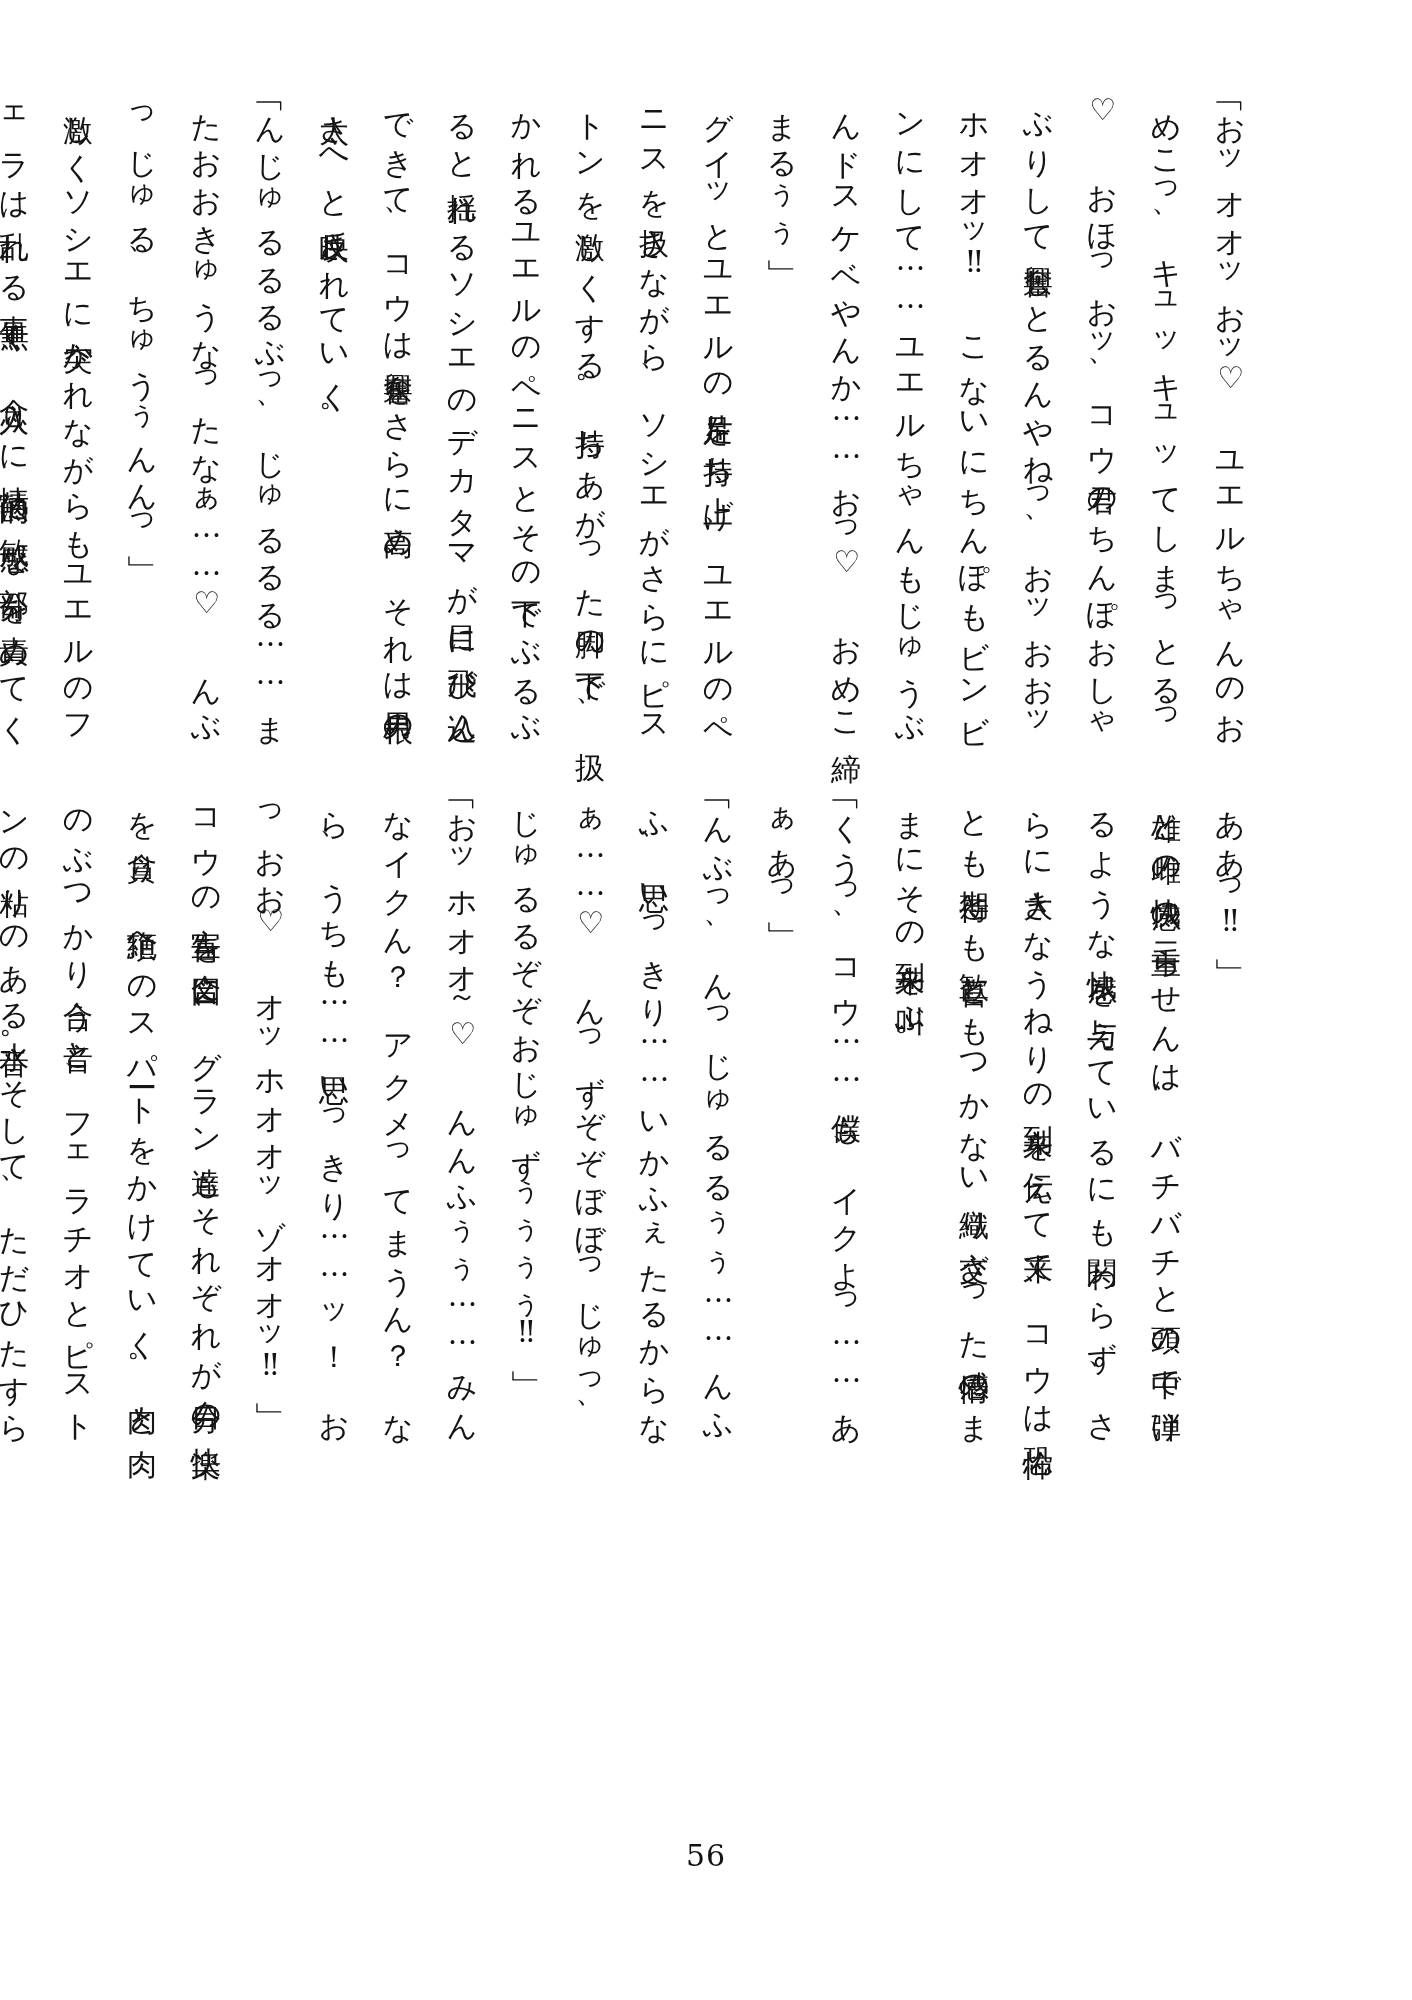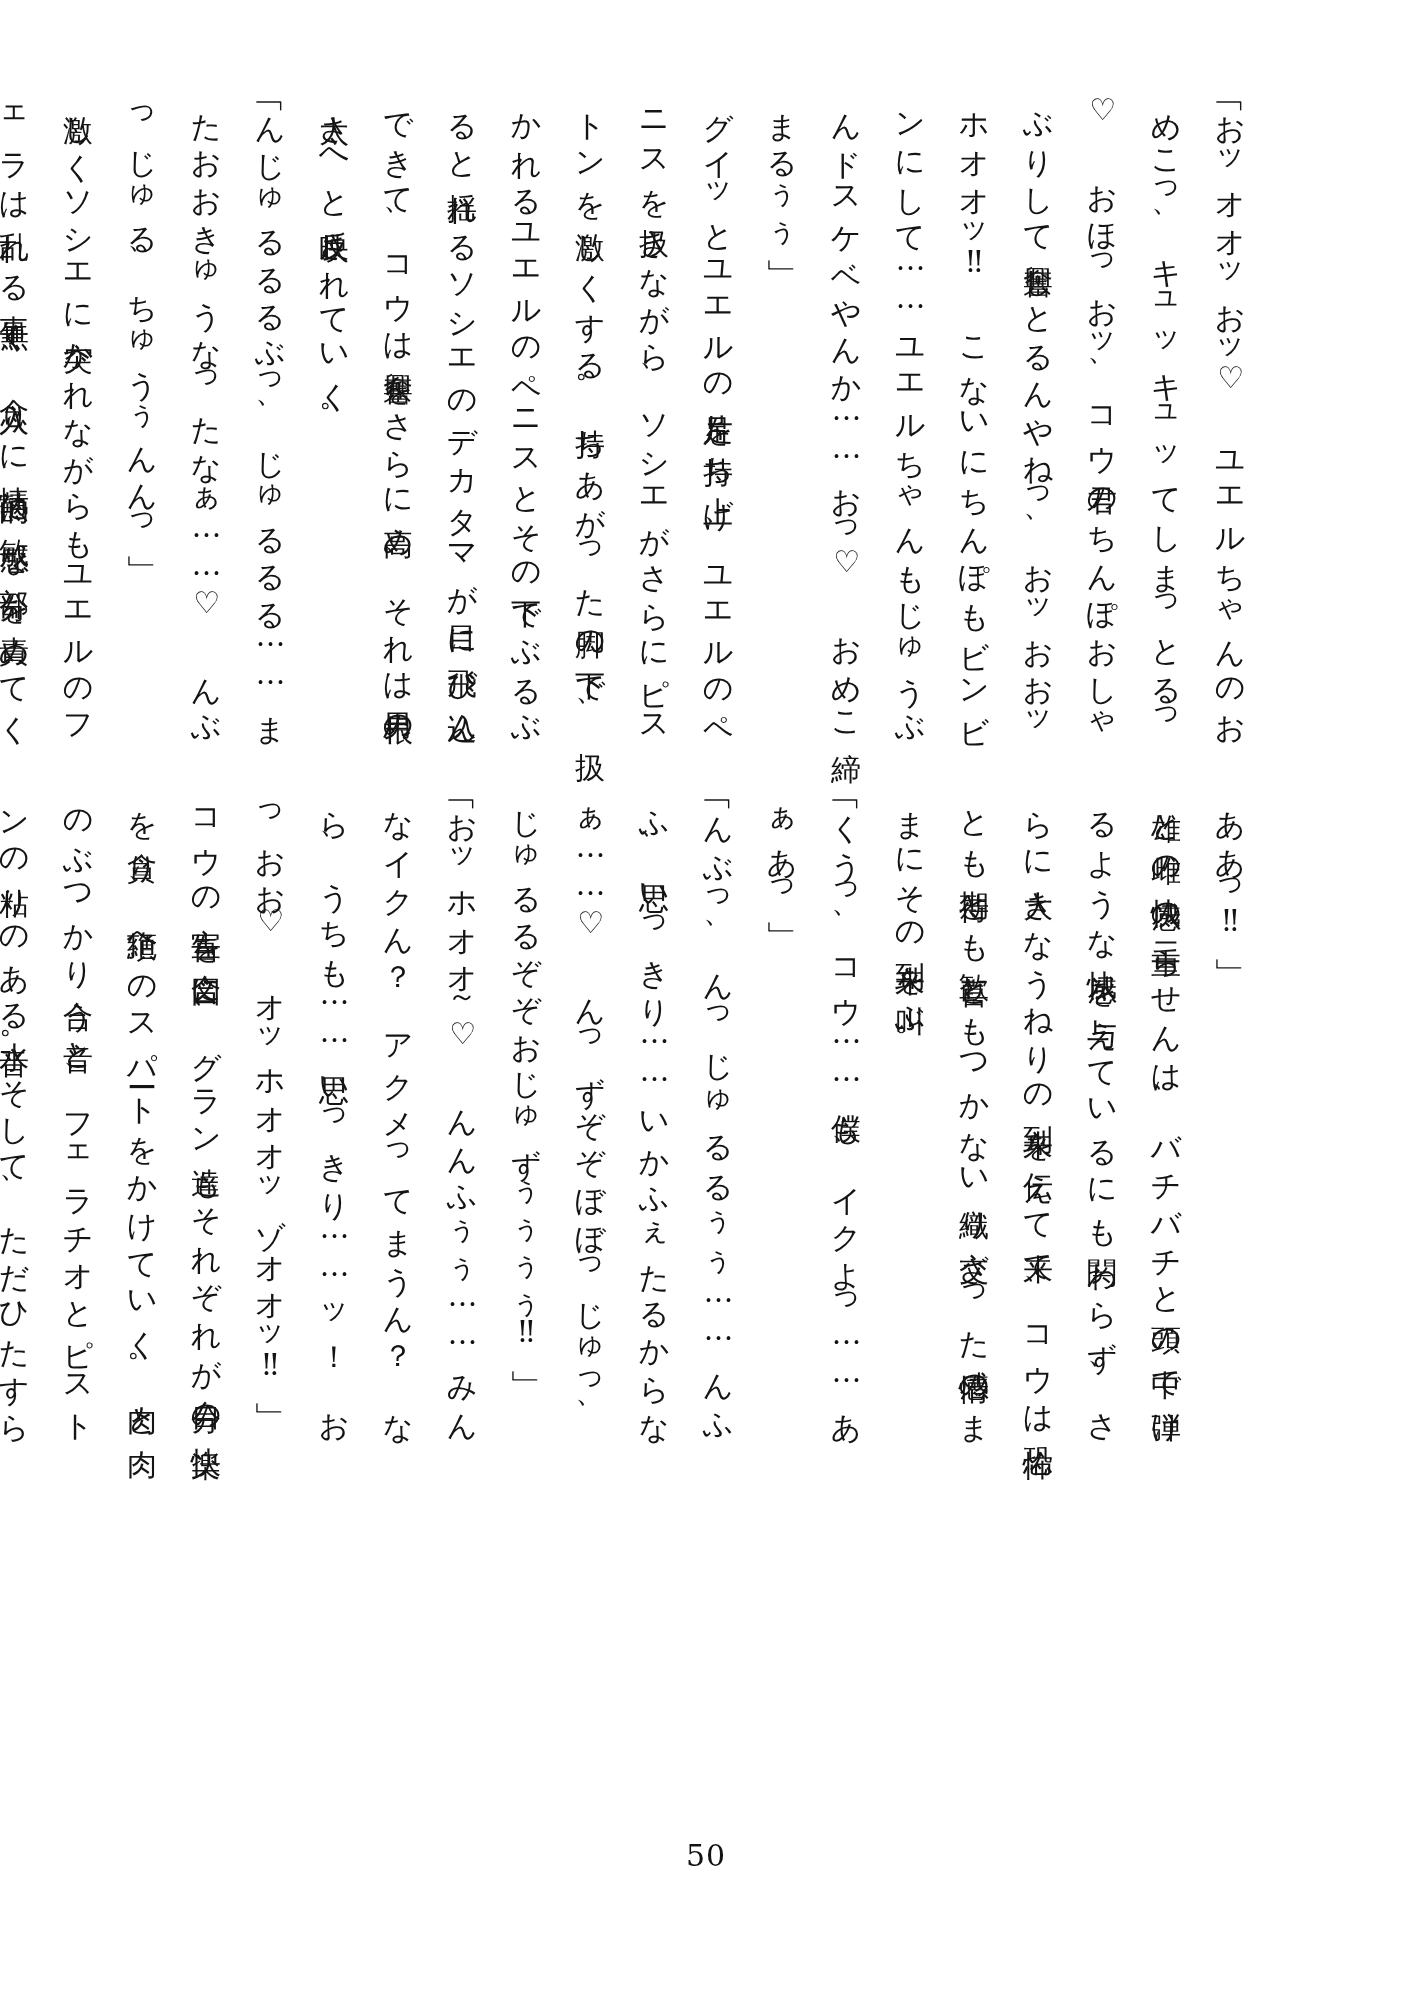--- a/index.html
+++ b/index.html
@@ -81,15 +81,15 @@
   <div class="text-block" id="block-lower">ああっ‼」
 雄と雌の快感の二重らせんは、バチバチと頭の中で弾けるような快感を与えているにも関わらず、さらに大きなうねりの到来を伝えて来て、コウは恐怖とも期待とも歓喜ともつかない織り交ざった感情のままにその到来を叫ぶ。
 「くうっ、コウ……僕も、イクよっ……あぁあっ」
 「んぶっ、んっじゅるるぅぅ……んふふ、思いっきり……いかふぇたるからなぁ……♡　んっずぞぞぼぼっじゅっ、じゅるるぞぞおじゅずぅぅぅぅ‼」
 「おッホオオ～♡　んんふぅぅ……みんなイクん？　アクメってまうん？　なら、うちも……思いっきり……ッ！　おっおお♡　オッホオオッゾオオッ‼」
 コウの宣告を合図に、グラン達もそれぞれが自分の快楽を貪り、絶頂へのスパートをかけていく。肉と肉のぶつかり合う音と、フェラチオとピストンの粘りのある水音。そして、ただひたすらに快感を叫ぶ下品な嬌声が重なり合っていく。
 「い──イッくぅぅぅああああああああああっっ‼」
 一番最初に絶頂を迎えたのコウであった。
 弾けるような快感のままにビンッと身体を震わせた彼は</div>
 
-  <div class="page-number">50</div>
+  <div class="page-number">56</div>
 
 </div>
 
 </body></html>

